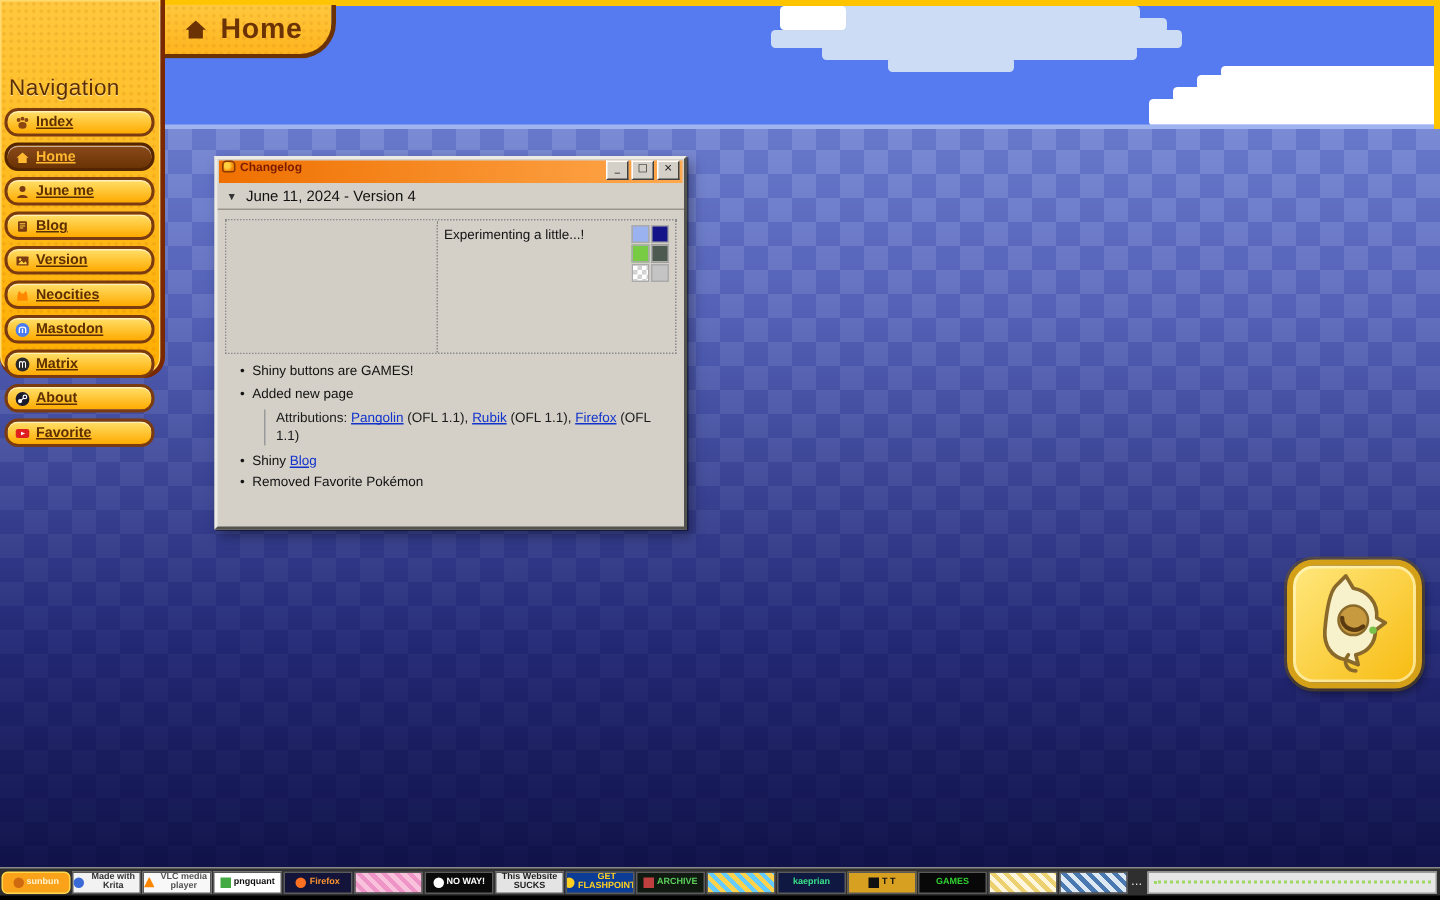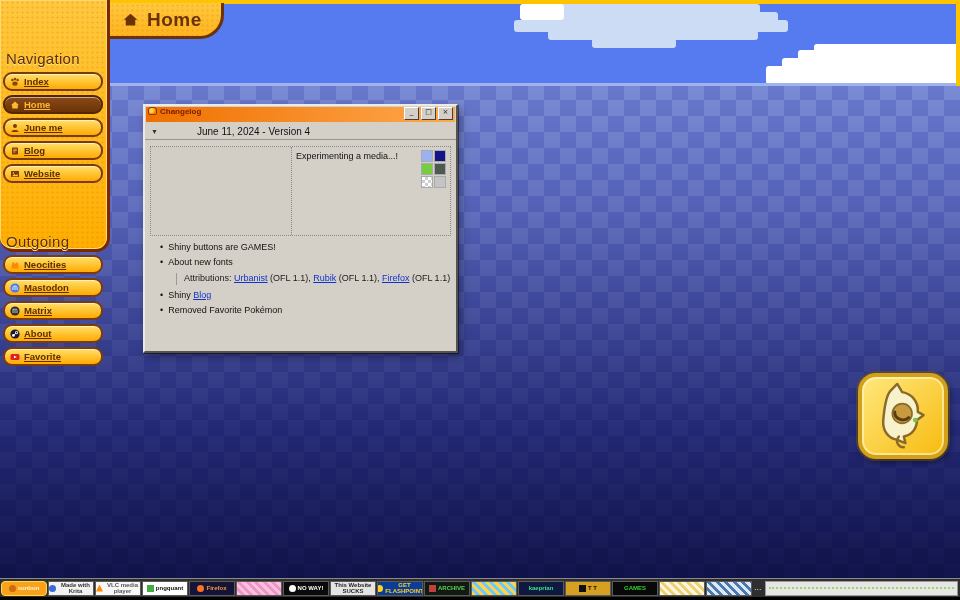--- a/index.html
+++ b/index.html
@@ -60,21 +60,21 @@
   .tbar{height:15px;margin:1px;background:linear-gradient(90deg,#ef7000,#ffa84d);
     display:flex;align-items:flex-start;padding:0 2px;gap:3px;cursor:default;}
   .tbar-icon{width:9px;height:8px;background:radial-gradient(circle at 35% 40%,#ffd040 30%,#f08000 70%);
     border-radius:3px 3px 2px 2px;border:1px solid #8a3a00;box-sizing:border-box;}
   .tbar-title{flex:1;font-size:8px;font-weight:bold;color:#7a1a00;}
   .wbtn{width:13px;height:11px;background:#d4d0c8;border:1px solid;border-color:#fff #404040 #404040 #fff;
     font-size:7px;line-height:8px;text-align:center;color:#111;cursor:pointer;font-family:"DejaVu Sans",sans-serif;}
   .entry-head{height:16px;display:flex;align-items:center;gap:6px;padding-left:6px;
     border-bottom:1px solid #9a968e;background:#d4d0c8;cursor:pointer;}
   .entry-tri{font-size:7px;color:#333;}
-  .entry-title{font-size:10px;color:#111;margin-left:33px;}
+  .entry-title{font-size:10px;color:#111;}
   .wcontent{padding:6px 5px 4px 5px;font-size:9px;color:#111;}
   .feature{display:flex;border:1px dotted #8a8a8a;height:88px;}
   .fimg{width:140px;border-right:1px dotted #8a8a8a;background:#d2cec6;}
   .ftext{flex:1;padding:4px 3px 0 4px;line-height:1.25;}
   .ftext p{margin:0 0 2px 0;}
   .fswatches{width:27px;padding:3px 2px 0 0;display:grid;grid-template-columns:12px 12px;
     grid-auto-rows:12px;gap:1px;align-content:start;}
   .sw{border:1px solid #aaa;box-sizing:border-box;}
   .sw.checker-sw{background-color:#fff;background-image:
     linear-gradient(45deg,#cfcfcf 25%,transparent 25%,transparent 75%,#cfcfcf 75%),
@@ -180,24 +180,23 @@
           <span class="slabel">Blog</span>
         </div>
         <div class="sbtn">
           <span class="sicon">
             <svg viewBox="0 0 10 10">
               <rect x="1" y="2" width="8" height="6" rx="0.5" fill="currentColor"></rect>
               <circle cx="3.4" cy="4" r="0.8" fill="#ffd040"></circle>
               <path d="M2 7.2 L4.4 4.9 L5.8 6.3 L7.2 5.1 L8 7.2 Z" fill="#ffd040"></path>
             </svg>
           </span>
-          <span class="slabel">Website</span>
+          <span class="slabel">Version</span>
         </div>
       </div>
-    <div class="sb-head">Outgoing</div>
     <div id="out-list">
         <div class="sbtn">
           <span class="sicon">
             <svg viewBox="0 0 10 10">
               <path d="M1.5 8.5 C1.5 5 2 2.5 3 2 L4.2 3.6 L5.8 3.6 L7 2 C8 2.5 8.5 5 8.5 8.5 Z" fill="#ff8800"></path>
             </svg>
           </span>
           <span class="slabel">Neocities</span>
         </div>
         <div class="sbtn">
@@ -262,41 +261,41 @@
         </span>
     </div>
     <div class="entry-head">
       <span class="entry-tri">▼</span>
       <span class="entry-title">June 11, 2024 - Version 4</span>
     </div>
     <div class="wcontent">
       <div class="feature">
         <div class="fimg"></div>
         <div class="ftext" id="feature-text">
-            <p>Experimenting a media...!</p>
+            <p>Experimenting a little...!</p>
           </div>
         <div class="fswatches" id="swatches">
             <div class="sw" style="background:#9ab2f0"></div>
             <div class="sw" style="background:#141488"></div>
             <div class="sw" style="background:#77cc44"></div>
             <div class="sw" style="background:#4c5a50"></div>
             <div class="sw checker-sw"></div>
             <div class="sw" style="background:#c4c4c4"></div>
           </div>
       </div>
       <div class="bullets" id="bullets">
           <div class="bl-item">
             <span class="dot">•</span>
             <span class="bl-text"><span>Shiny buttons are GAMES!</span></span>
           </div>
           <div class="bl-item">
             <span class="dot">•</span>
-            <span class="bl-text"><span>About new fonts</span></span>
-          </div>
-          <div class="bl-note"><span>Attributions: </span><a class="lnk">Urbanist</a><span> (OFL 1.1), </span><a class="lnk">Rubik</a><span> (OFL 1.1), </span><a class="lnk">Firefox</a><span> (OFL 1.1)</span></div>
+            <span class="bl-text"><span>Added new page</span></span>
+          </div>
+          <div class="bl-note"><span>Attributions: </span><a class="lnk">Pangolin</a><span> (OFL 1.1), </span><a class="lnk">Rubik</a><span> (OFL 1.1), </span><a class="lnk">Firefox</a><span> (OFL 1.1)</span></div>
           <div class="bl-item">
             <span class="dot">•</span>
             <span class="bl-text"><span>Shiny </span><a class="lnk">Blog</a></span>
           </div>
           <div class="bl-item">
             <span class="dot">•</span>
             <span class="bl-text"><span>Removed Favorite Pokémon</span></span>
           </div>
         </div>
     </div>

